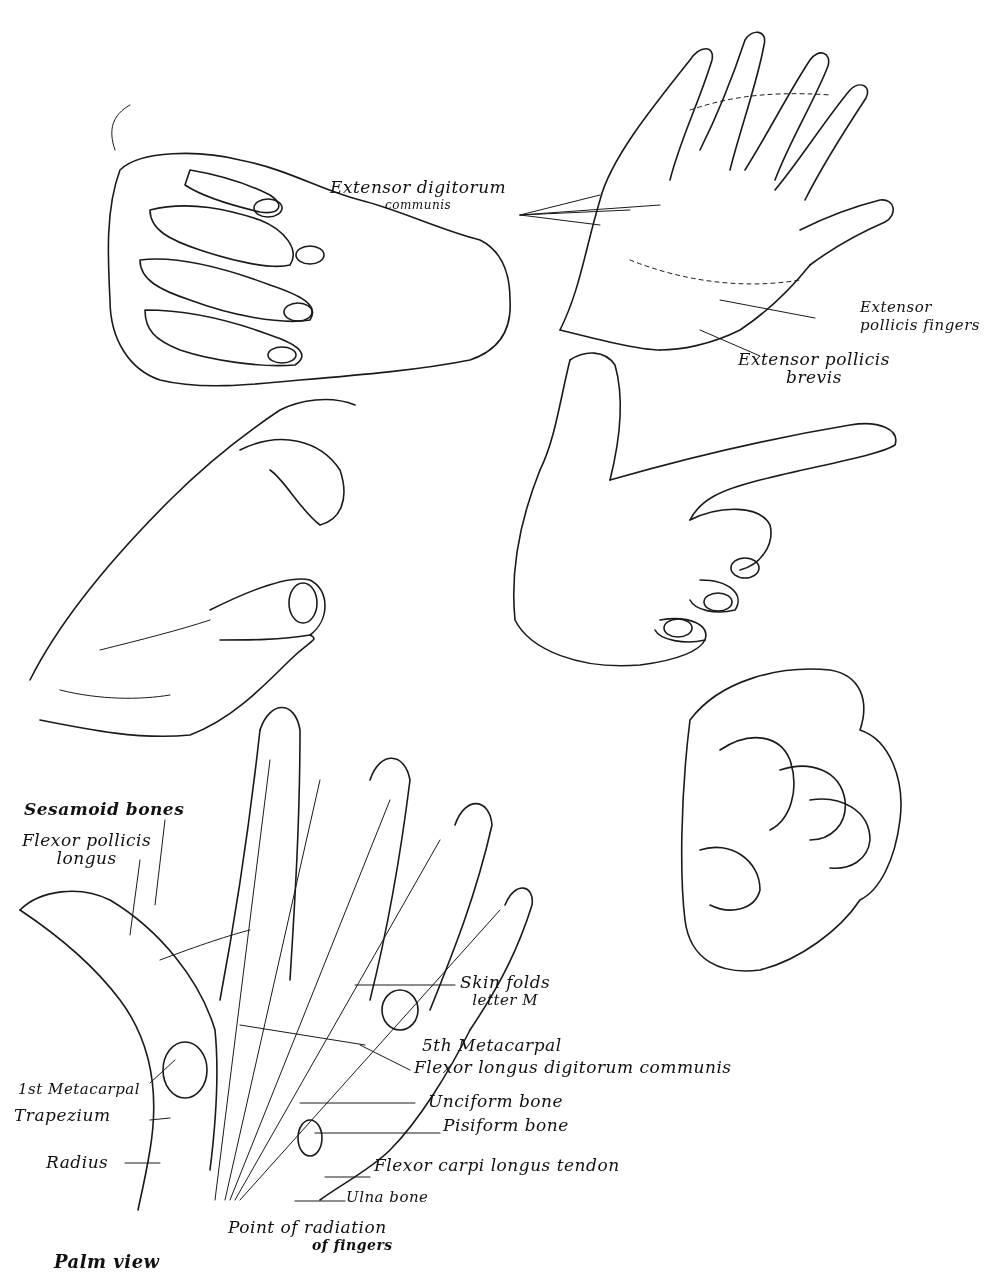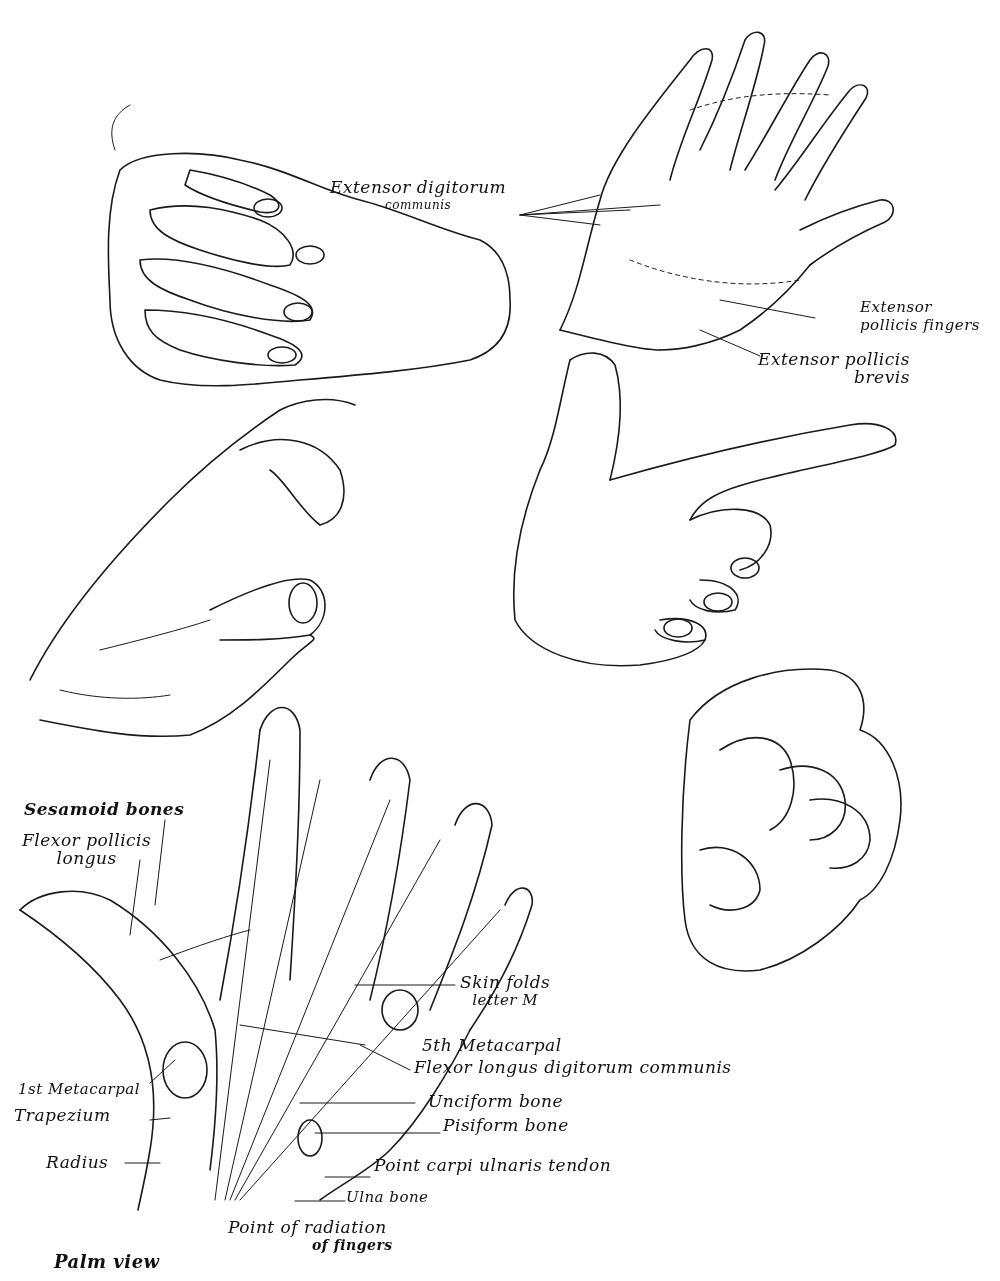--- a/index.html
+++ b/index.html
@@ -109,21 +109,21 @@
 <div class="lbl c" style="left:330px; top:178px;">
   <div>Extensor digitorum</div>
   <div style="font-size:12px;">communis</div>
 </div>
 
 <div class="lbl" style="left:832px; top:298px;margin-left:28px;">
   <div style="font-size:15px;">Extensor</div>
   <div style="font-size:15px;">pollicis fingers</div>
 </div>
 
-<div class="lbl c" style="left:758px; top:350px;text-align:right;">
+<div class="lbl c" style="left:738px; top:350px;">
   <div>Extensor pollicis</div>
   <div>brevis</div>
 </div>
 
 <div class="lbl" style="left:24px; top:800px; font-weight:bold;">Sesamoid bones</div>
 
 <div class="lbl c" style="left:22px; top:831px;">
   <div>Flexor pollicis</div>
   <div>longus</div>
 </div>
@@ -140,21 +140,21 @@
 <div class="lbl" style="left:18px; top:1080px; font-size:15px;">1st Metacarpal</div>
 
 <div class="lbl" style="left:14px; top:1106px;">Trapezium</div>
 
 <div class="lbl" style="left:428px; top:1092px;">Unciform bone</div>
 
 <div class="lbl" style="left:443px; top:1116px;">Pisiform bone</div>
 
 <div class="lbl" style="left:46px; top:1153px;">Radius</div>
 
-<div class="lbl" style="left:374px; top:1156px;">Point carpi ulnaris tendon</div>
+<div class="lbl" style="left:374px; top:1156px;">Flexor carpi longus tendon</div>
 
 <div class="lbl" style="left:346px; top:1188px; font-size:15px;">Ulna bone</div>
 
 <div class="lbl c" style="left:222px; top:1218px;">
   <div>Point of radiation</div>
   <div style="font-size:14px; font-weight:bold; padding-left:90px;">of fingers</div>
 </div>
 
 <div class="lbl bold" style="left:54px; top:1253px;">Palm view</div>
 

